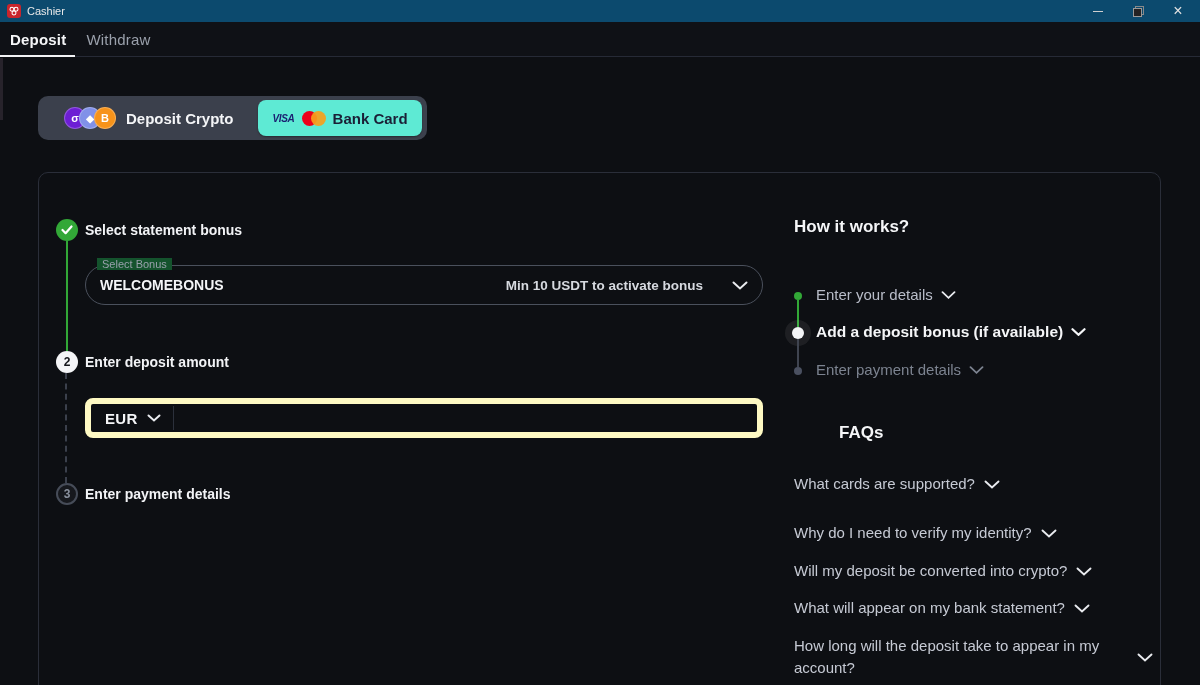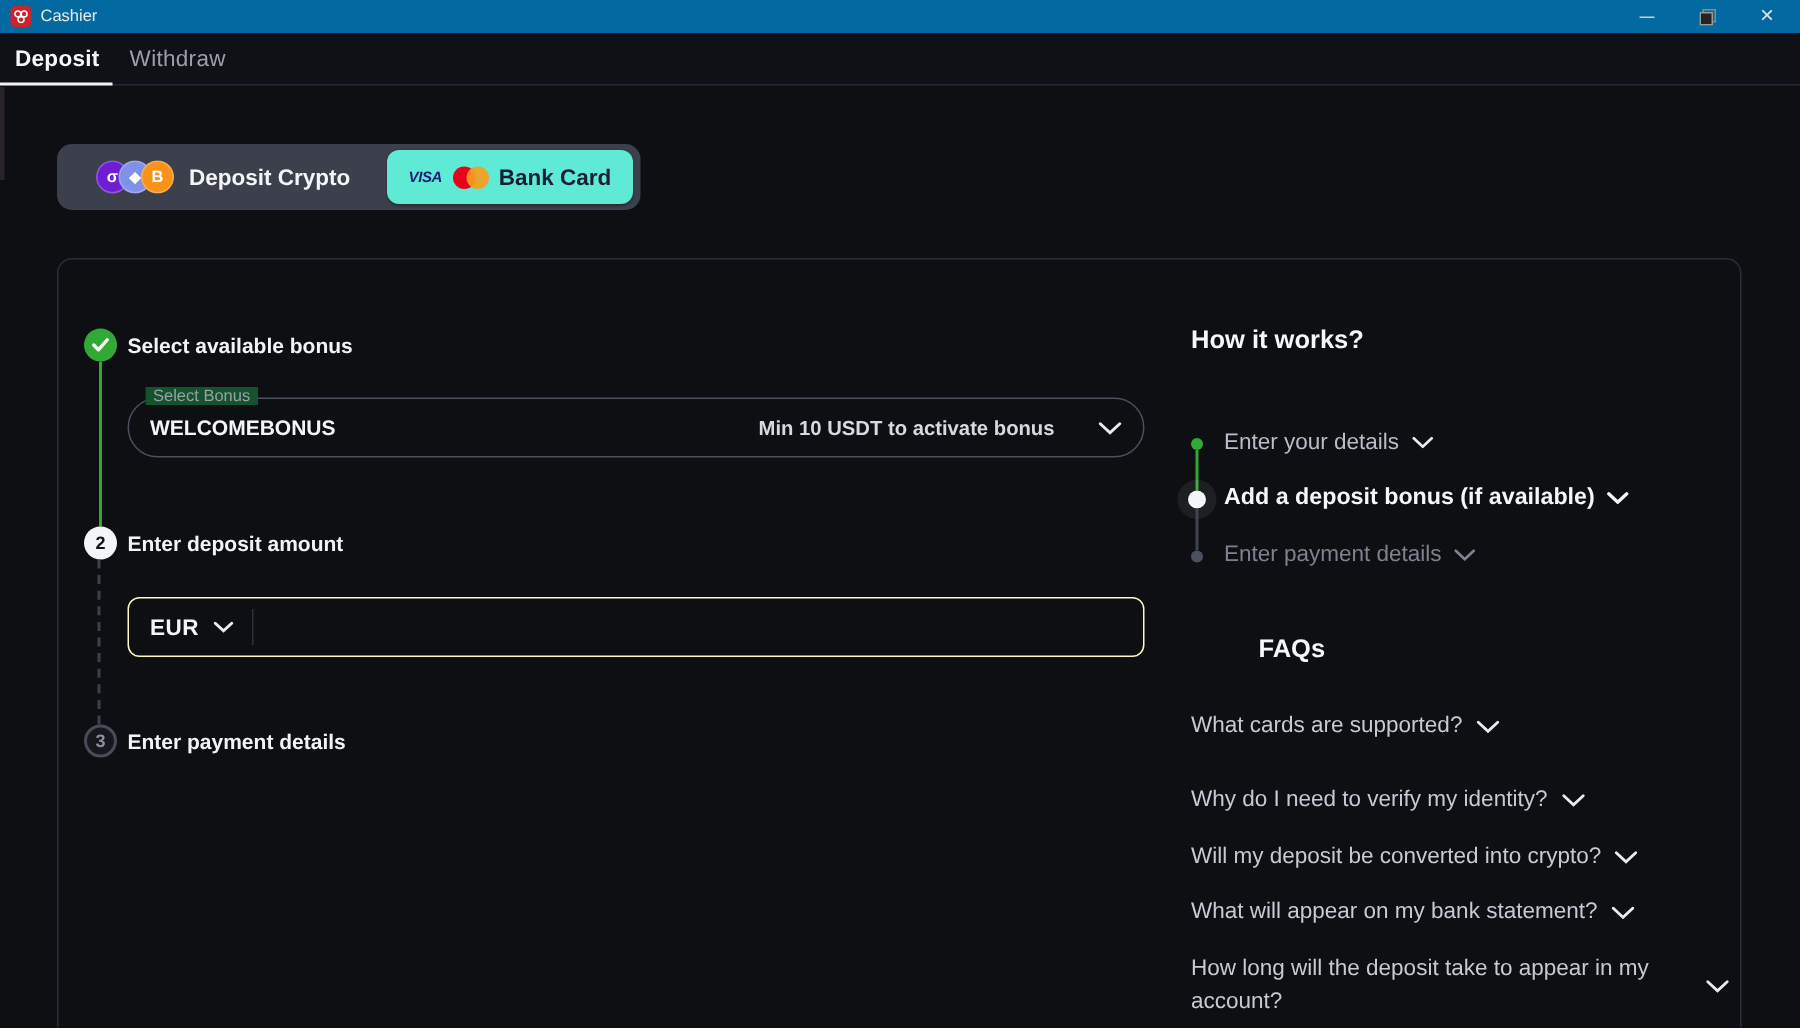--- a/index.html
+++ b/index.html
@@ -1,21 +1,21 @@
 <!DOCTYPE html>
 <html><head>
 <meta charset="utf-8">
 <style>
   * { margin:0; padding:0; box-sizing:border-box; }
   html,body { width:1200px; height:685px; }
   body { font-family:"Liberation Sans", sans-serif; background:#0d0f13; color:#f2f3f6; overflow:hidden; }
   .window { position:relative; width:1200px; height:685px; background:#0d0f13; overflow:hidden; }
 
   
-  .titlebar { position:absolute; top:0; left:0; width:100%; height:22px; background:#0369a1; display:flex; align-items:center; padding-left:7px; }
+  .titlebar { position:absolute; top:0; left:0; width:100%; height:22px; background:#0c4a6e; display:flex; align-items:center; padding-left:7px; }
   .app-icon { width:14px; height:14px; border-radius:3px; background:#c8252c; display:inline-flex; align-items:center; justify-content:center; margin-right:6px; }
   .app-title { font-size:11px; color:#e9e9e9; }
   .win-controls { position:absolute; right:2px; top:0; height:22px; display:flex; }
   .win-btn { width:40px; height:22px; display:flex; align-items:center; justify-content:center; background:transparent; border:none; cursor:pointer; color:#d6d6d6; }
   .min-glyph { width:10px; height:1px; background:#cfcfcf; display:block; }
   .restore-glyph { position:relative; width:10px; height:10px; display:block; }
   .restore-glyph::before { content:""; position:absolute; top:0; left:2px; width:7px; height:7px; border:1px solid #8a8a8a; }
   .restore-glyph::after { content:""; position:absolute; top:2px; left:0; width:7px; height:7px; border:1px solid #9a9a9a; background:#242223; }
   .close-glyph { font-size:16px; line-height:16px; color:#e2e2e2; }
 
@@ -55,21 +55,21 @@
   .conn-green { position:absolute; left:27px; top:68px; width:2px; height:110px; background:#32a837; }
   .conn-dashed { position:absolute; left:26px; top:200px; height:110px; width:0; border-left:2px dashed #3b404c; }
 
   
   .bonus-field { position:absolute; left:46px; top:92px; width:678px; height:40px; border:1px solid #4a505c; border-radius:20px; display:flex; align-items:center; padding:0 14px; cursor:pointer; background:transparent; }
   .bonus-label { position:absolute; left:58px; top:85px; font-size:11px; color:#98a0ab; background:#14532d; padding:0 5px; }
   .bonus-value { font-size:14px; font-weight:700; color:#f4f5f7; flex:1; text-align:left; }
   .bonus-hint { font-size:13.5px; font-weight:700; color:#d6d9df; margin-right:29px; }
 
   
-  .amount-field { position:absolute; left:46px; top:225px; width:678px; height:40px; border:1px solid #fef9c3; border-radius:8px; display:flex; align-items:center; padding:0 14px; }
+  .amount-field { position:absolute; left:46px; top:225px; width:678px; height:40px; border:6px solid #fef9c3; border-radius:8px; display:flex; align-items:center; padding:0 14px; }
   .currency-select { display:flex; align-items:center; gap:9px; background:transparent; border:none; cursor:pointer; }
   .currency-code { font-size:15px; font-weight:700; color:#f4f5f7; letter-spacing:.3px; }
   .field-divider { width:1px; height:24px; background:#2b303b; margin-left:12px; }
   .amount-input { flex:1; height:100%; background:transparent; border:none; outline:none; color:#f4f5f7; font-size:15px; padding-left:12px; font-family:"Liberation Sans", sans-serif; }
 
   
   .hiw-title { position:absolute; left:755px; top:44px; font-size:17px; font-weight:700; color:#f5f6f8; }
   .dot { position:absolute; border-radius:50%; }
   .dot-1 { left:755px; top:119px; width:8px; height:8px; background:#32a837; }
   .dot-2 { left:753px; top:154px; width:12px; height:12px; background:#f4f5f7; box-shadow:0 0 0 7px rgba(255,255,255,.07); }
@@ -140,21 +140,21 @@
     </button>
   </div>
 
   <div class="card">
 
     <span class="step-circle sc-1">
       <svg width="12" height="10" viewBox="0 0 12 10">
           <path d="M1.5 5 L4.6 8.2 L10.5 1.5" fill="none" stroke="#fff" stroke-width="2.2" stroke-linecap="round" stroke-linejoin="round"></path>
         </svg>
     </span>
-    <span class="step-label sl-1">Select available bonus</span>
+    <span class="step-label sl-1">Select statement bonus</span>
     <div class="conn-green"></div>
 
     <span class="step-circle sc-2">2</span>
     <span class="step-label sl-2">Enter deposit amount</span>
     <div class="conn-dashed"></div>
 
     <span class="step-circle sc-3">3</span>
     <span class="step-label sl-3">Enter payment details</span>
 
     <button class="bonus-field">

